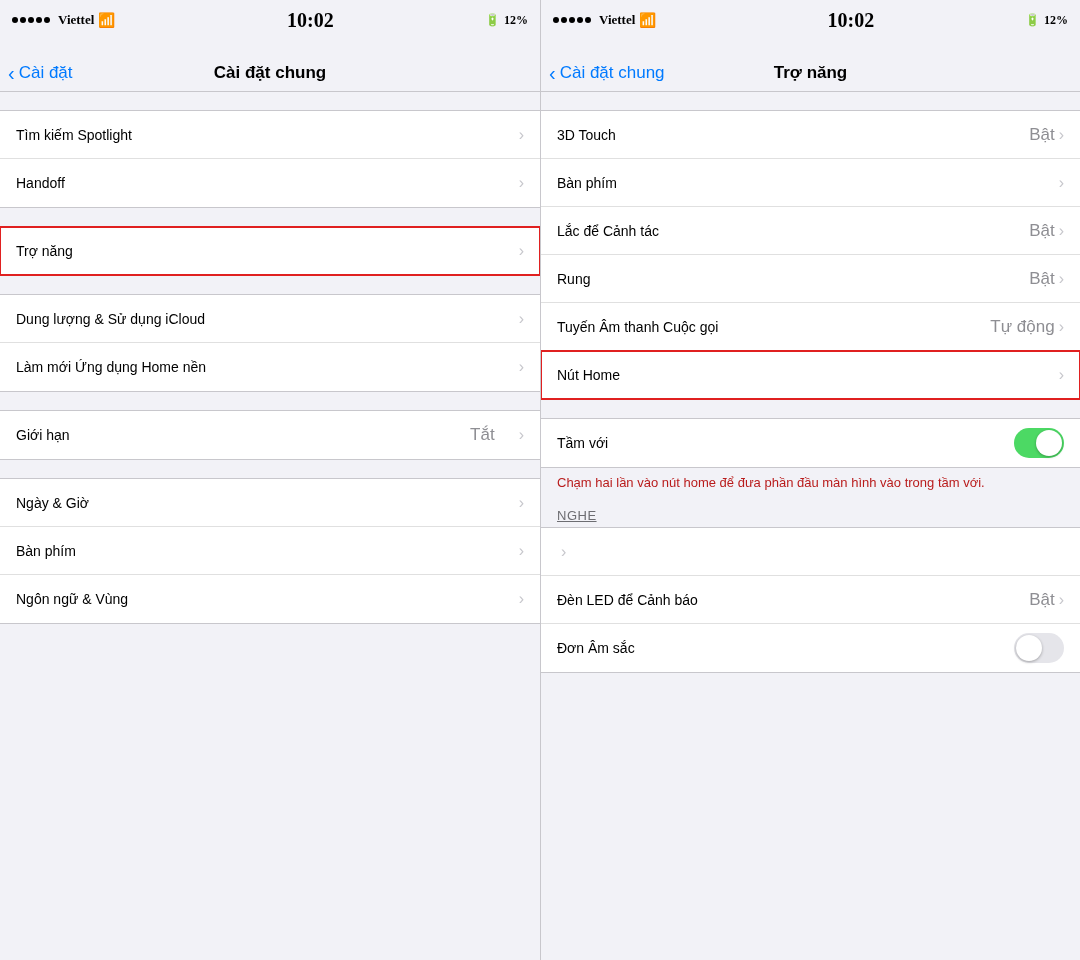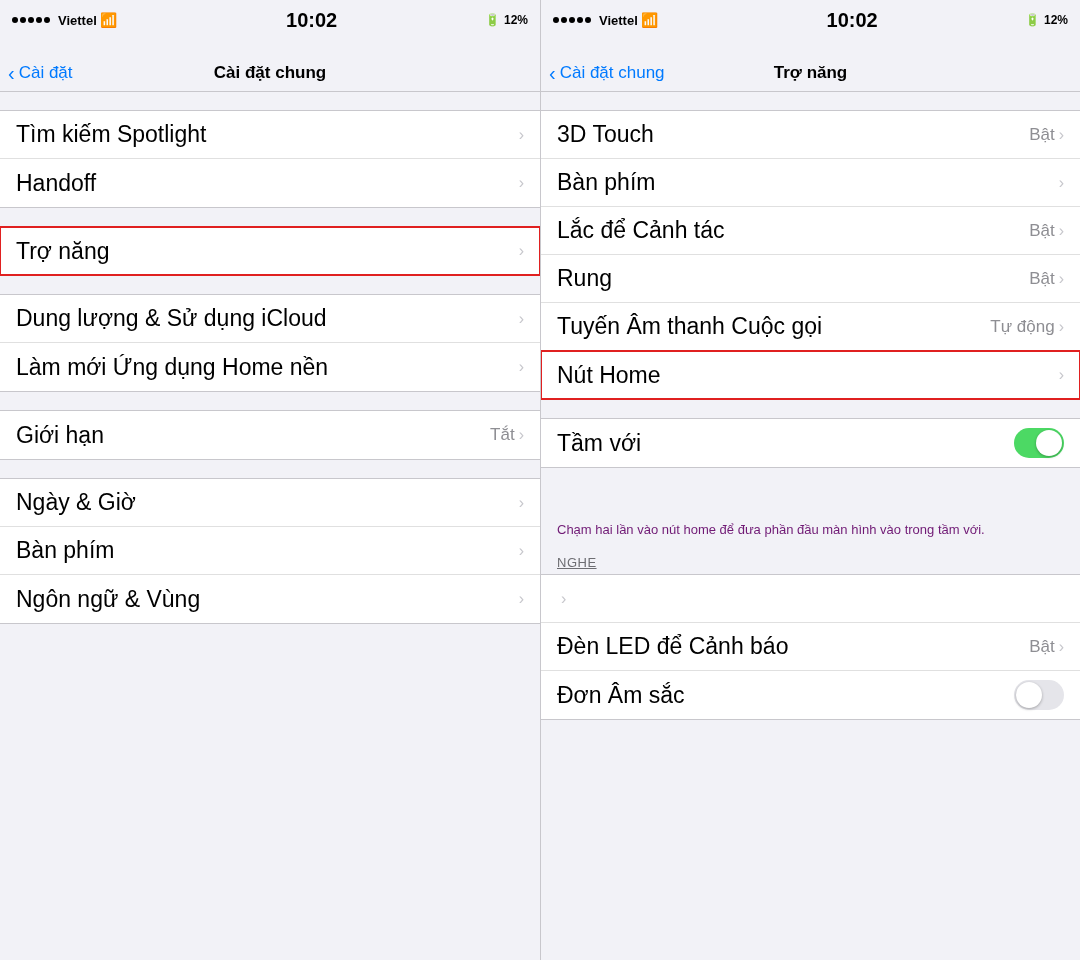--- a/index.html
+++ b/index.html
@@ -26,20 +26,21 @@
     .status-bar {
       height: 40px;
       background: #f2f2f7;
       display: flex;
       align-items: center;
       justify-content: space-between;
       padding: 0 12px;
       font-size: 13px;
       font-weight: 600;
       flex-shrink: 0;
+      font-family: Liberation Serif, serif;
     }
     .status-left { display: flex; align-items: center; gap: 4px; }
     .status-center { font-size: 20px; font-weight: 600; margin-left: 20px; }
     .status-right { display: flex; align-items: center; gap: 4px; font-size: 12px; }
     .signal-dots { display: flex; gap: 2px; }
     .signal-dot {
       width: 6px; height: 6px; border-radius: 50%; background: #000;
     }
 
     
@@ -74,47 +75,47 @@
       transform: translateX(-50%);
       bottom: 8px;
       font-size: 17px;
       font-weight: 600;
       color: #000;
       white-space: nowrap;
     }
     .section-footer {
       padding: 6px 16px 8px;
       font-size: 13px;
-      color: #701a75;
+      color: #b91c1c;
       line-height: 1.4;
-      margin-top: 47px;
     }
 
     
     .settings-list {
       background: #fff;
       border-top: 1px solid #c8c7cc;
       border-bottom: 1px solid #c8c7cc;
     }
     .settings-item {
       display: flex;
       align-items: center;
       min-height: 48px;
       padding: 0 16px;
       background: #fff;
       border-bottom: 1px solid #e0e0e0;
       cursor: pointer;
       position: relative;
     }
     .settings-item:last-child {
       border-bottom: none;
+      gap: 20px;
     }
     .settings-item-label {
       flex: 1;
-      font-size: 23px;
+      font-size: 14px;
       color: #000;
     }
     .settings-item-value {
       font-size: 17px;
       color: #8e8e93;
       margin-right: 0;
     }
     .settings-chevron {
       color: #c7c7cc;
       font-size: 16px;

